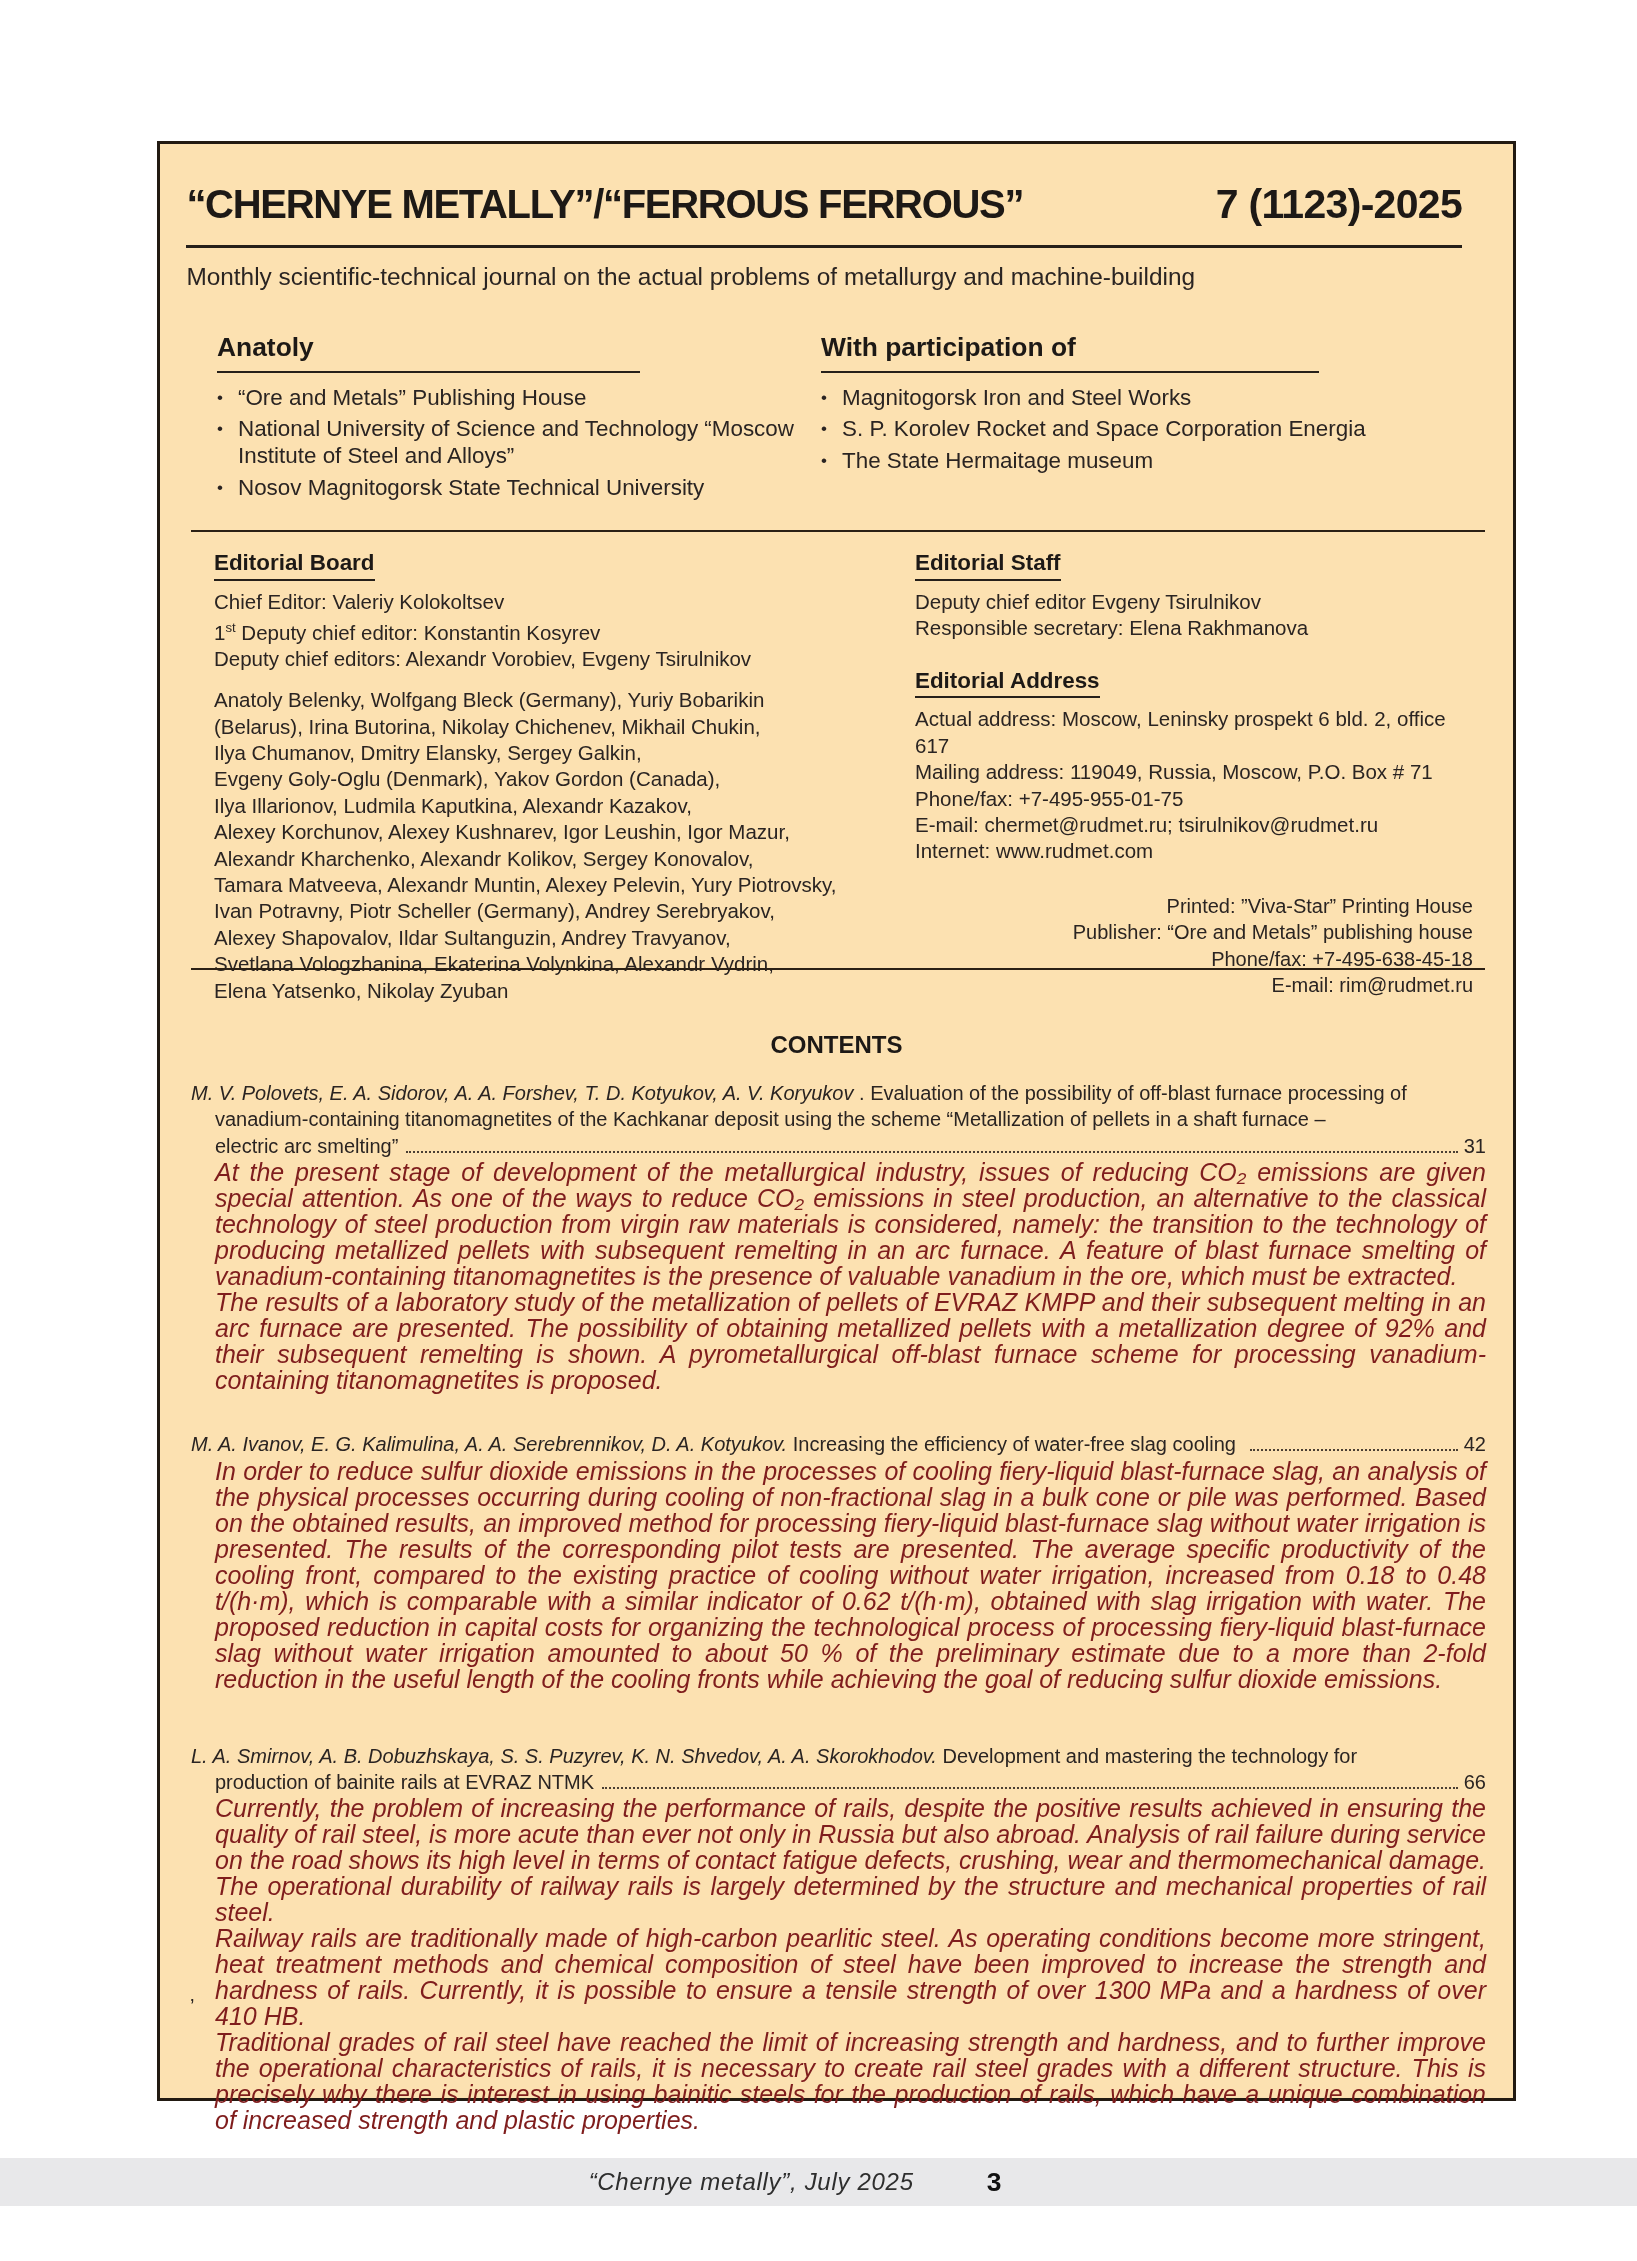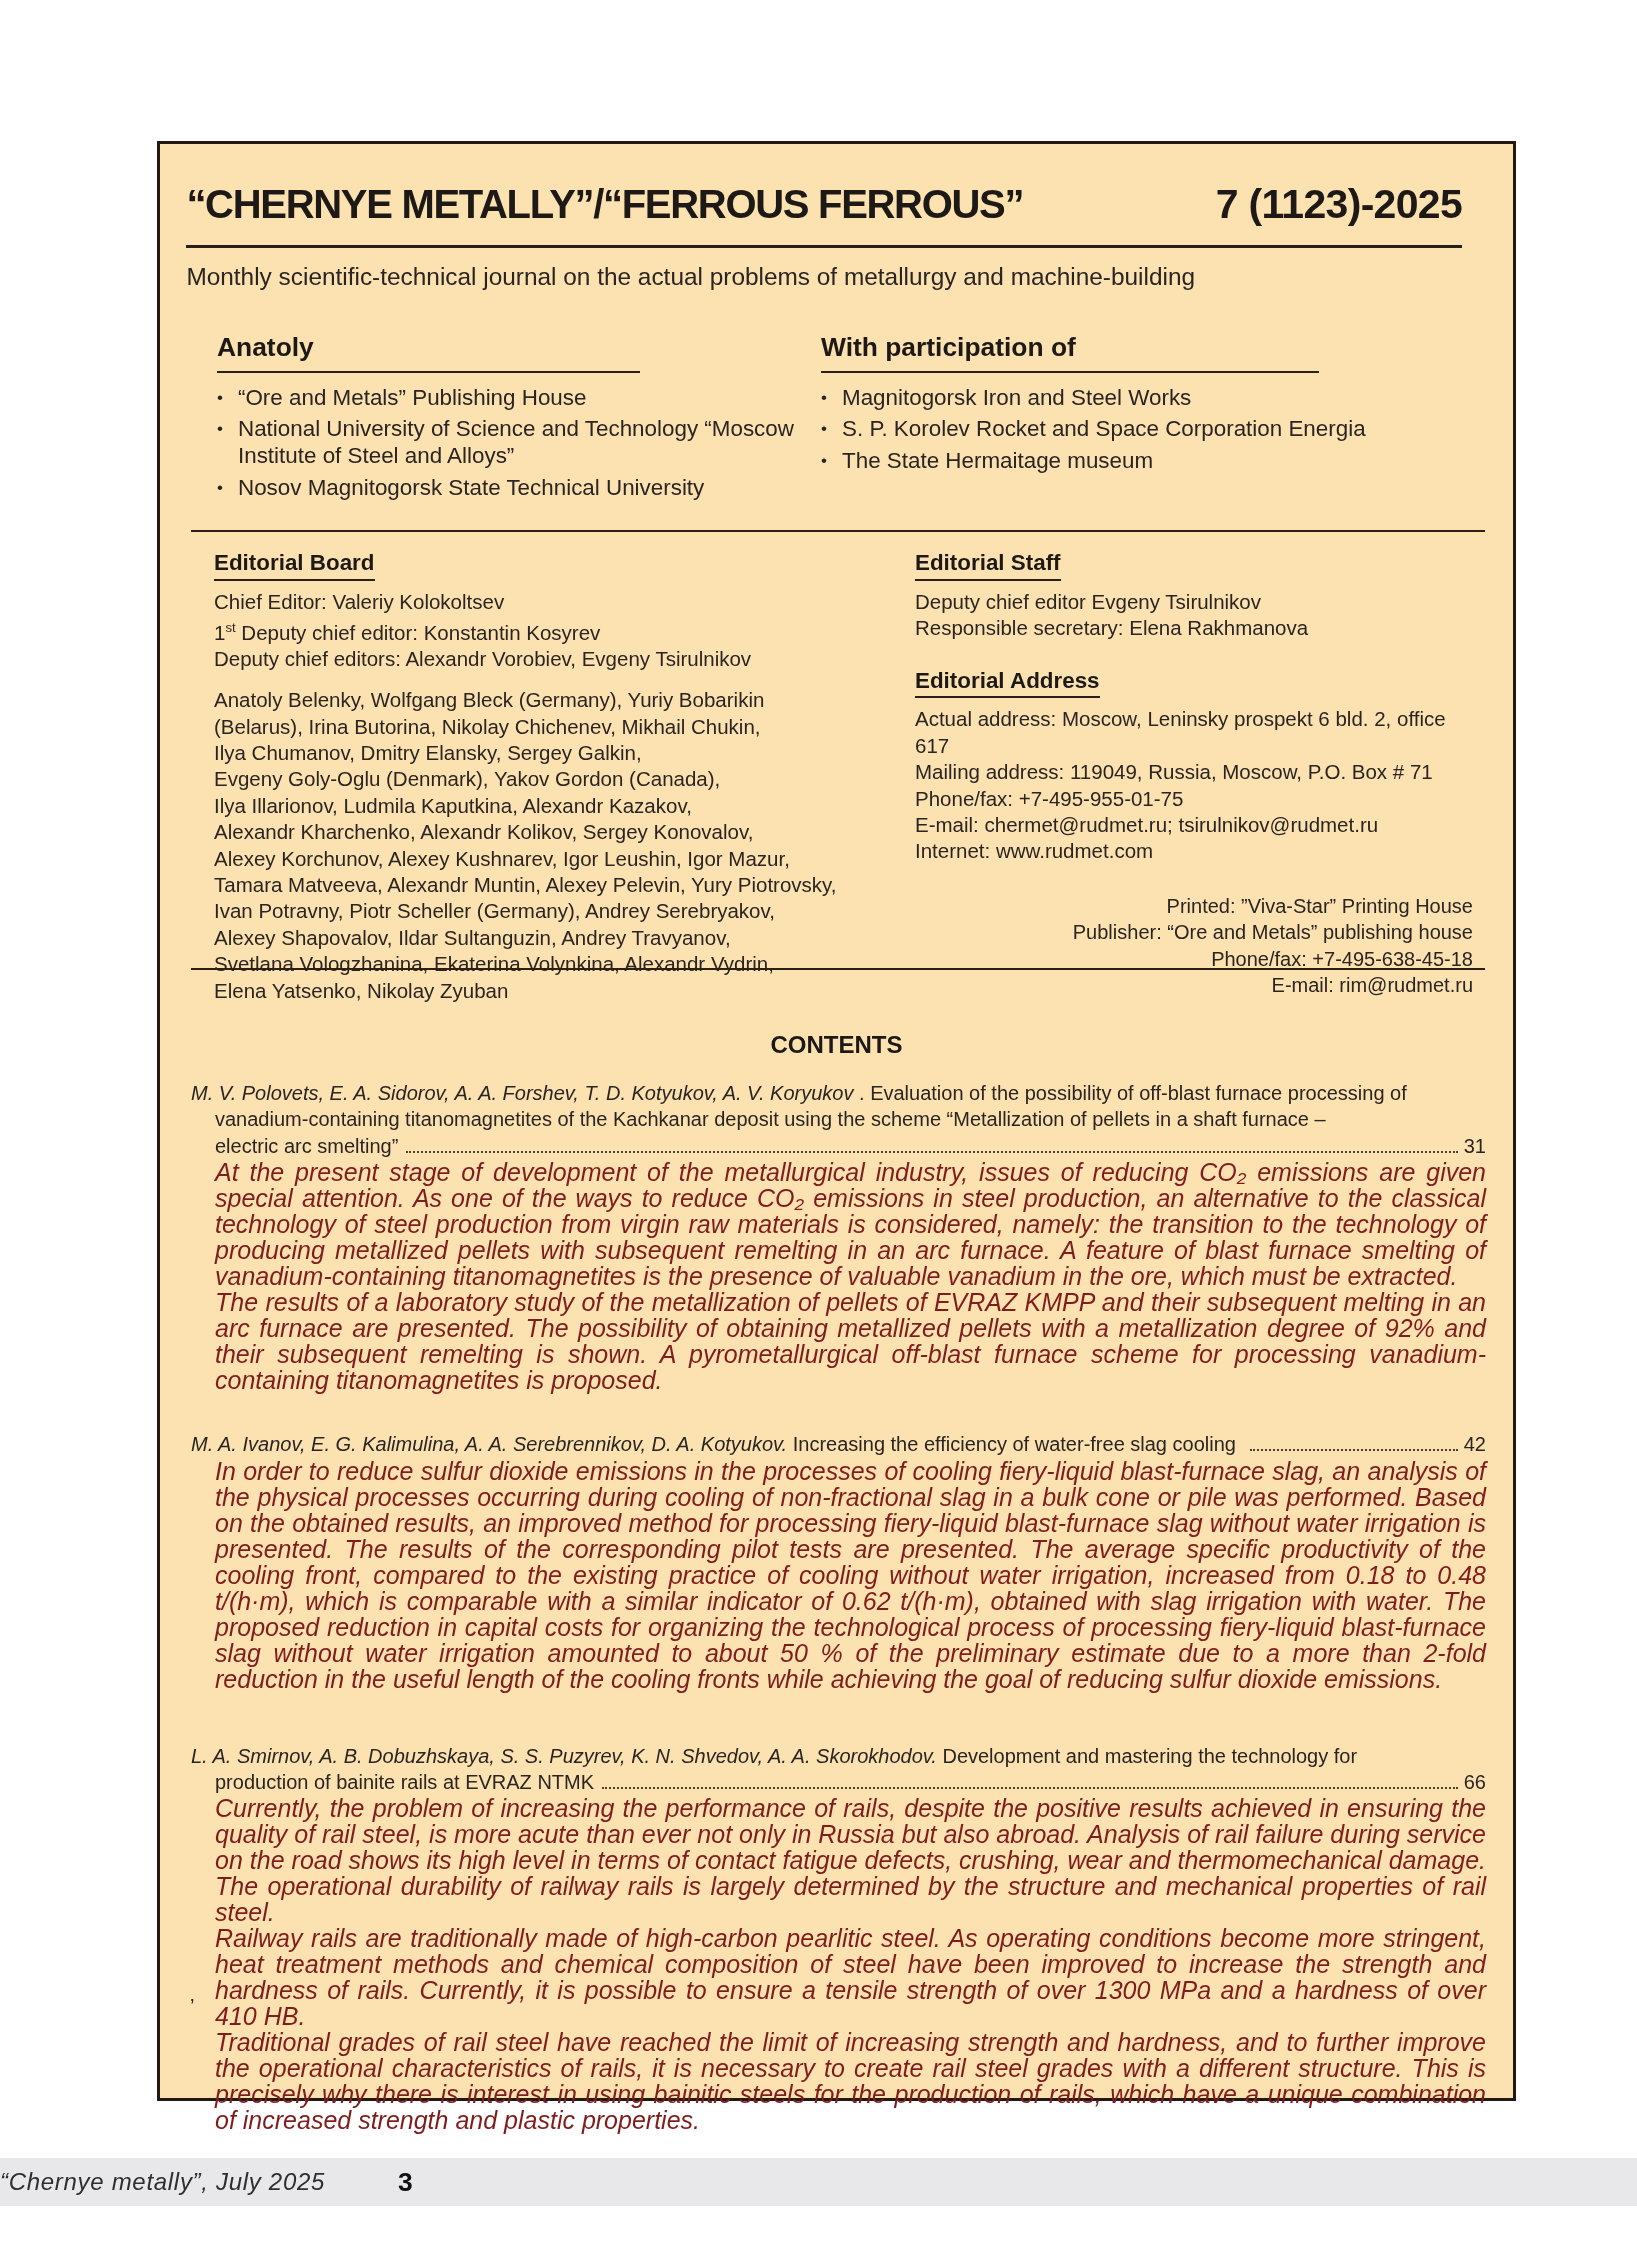--- a/index.html
+++ b/index.html
@@ -57,21 +57,21 @@
   .t-flex{display:flex;align-items:baseline;}
   .leader{flex:1;border-bottom:2.6px dotted #4a3f33;margin:0 5.3px 4.6px 8px;min-width:40px;}
   .pageno{font-size:20px;}
   .abstract{margin-top:0;}
   .abstract p{margin:0;font-style:italic;font-size:25px;line-height:26px;text-align:justify;color:#7f1d1d;}
   .gap-e2{margin-top:38px;}
   .gap-e3{margin-top:51px;}
   
   .footer-bar{
     position:absolute;left:0;top:2158px;width:1637px;height:48px;background:#e8e8ea;
-    display:flex;align-items:center;justify-content:flex-start;padding-right:47px;box-sizing:border-box;
+    display:flex;align-items:center;justify-content:center;padding-right:47px;box-sizing:border-box;
   }
   .footer-name{font-style:italic;font-size:24px;color:#2e2e2e;letter-spacing:0.7px;}
   .footer-page{font-weight:bold;font-size:26.4px;color:#111;margin-left:73px;}
   .stray{position:absolute;left:190px;top:1995px;font-size:20px;color:#2a2422;}
 </style>
 </head>
 <body>
 
 <div class="page-box">
 
@@ -128,22 +128,22 @@
       <div><span class="ed-heading">Editorial Board</span></div>
       <div class="ed-line">Chief Editor: Valeriy Kolokoltsev</div>
       <div class="ed-line"><span>1</span><sup>st</sup><span> Deputy chief editor: Konstantin Kosyrev</span></div>
       <div class="ed-line">Deputy chief editors: Alexandr Vorobiev, Evgeny Tsirulnikov</div>
       <div class="members">
         <div>Anatoly Belenky, Wolfgang Bleck (Germany), Yuriy Bobarikin</div>
         <div>(Belarus), Irina Butorina, Nikolay Chichenev, Mikhail Chukin,</div>
         <div>Ilya Chumanov, Dmitry Elansky, Sergey Galkin,</div>
         <div>Evgeny Goly-Oglu (Denmark), Yakov Gordon (Canada),</div>
         <div>Ilya Illarionov, Ludmila Kaputkina, Alexandr Kazakov,</div>
+        <div>Alexey Korchunov, Alexey Kushnarev, Igor Leushin, Igor Mazur,</div>
         <div>Alexandr Kharchenko, Alexandr Kolikov, Sergey Konovalov,</div>
-        <div>Alexey Korchunov, Alexey Kushnarev, Igor Leushin, Igor Mazur,</div>
         <div>Tamara Matveeva, Alexandr Muntin, Alexey Pelevin, Yury Piotrovsky,</div>
         <div>Ivan Potravny, Piotr Scheller (Germany), Andrey Serebryakov,</div>
         <div>Alexey Shapovalov, Ildar Sultanguzin, Andrey Travyanov,</div>
         <div>Svetlana Vologzhanina, Ekaterina Volynkina, Alexandr Vydrin,</div>
         <div>Elena Yatsenko, Nikolay Zyuban</div>
       </div>
     </div>
     <div class="ed-right">
       <div>
         <div><span class="ed-heading">Editorial Staff</span></div>

